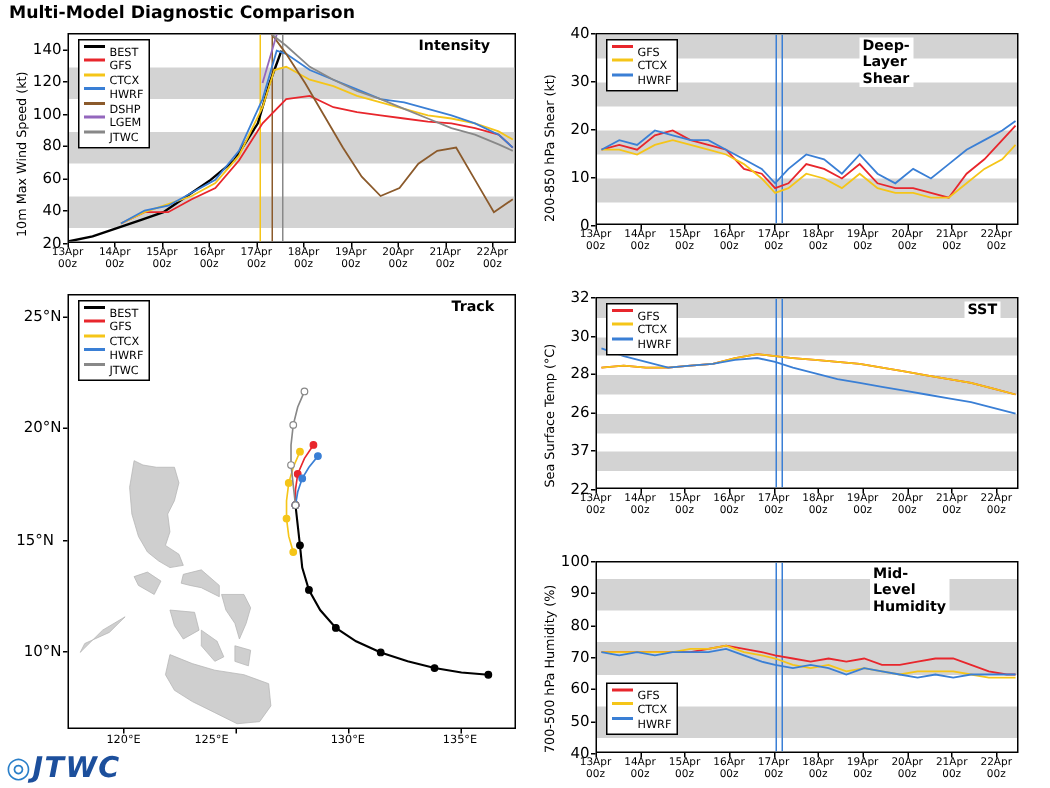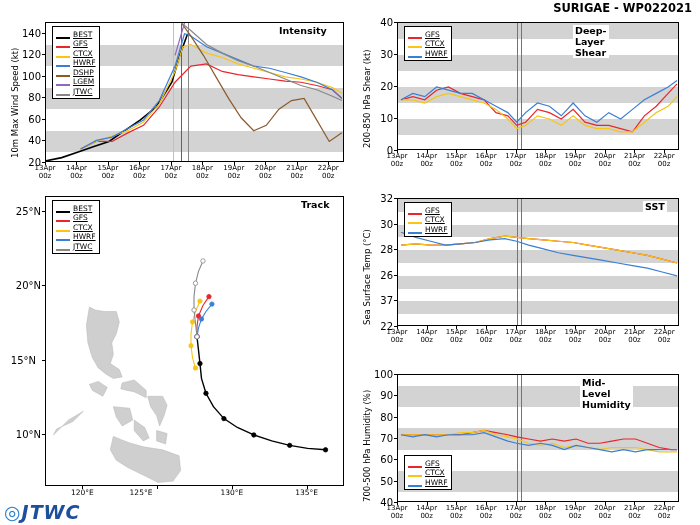--- a/index.html
+++ b/index.html
@@ -68,24 +68,23 @@
   }
   .legend {
     position: absolute;
     background: #ffffff;
     border: 1px solid #000;
     padding: 2px 3px;
     z-index: 7;
   }
   .legend-row {
     display: flex;
-    align-items: flex-end;
+    align-items: flex-start;
     height: 9px;
     margin: 0.5px 0;
-    text-decoration: underline;
   }
   .legend-swatch {
     width: 14px;
     height: 2px;
     margin-right: 3px;
   }
   .legend-text {
     font-size: 7.5px;
     color: #000;
     line-height: 9px;
@@ -138,21 +137,21 @@
     font-family: "DejaVu Sans", sans-serif;
   }
   .logo .swirl {
     color: #2a7fc9;
   }
 </style>
 </head>
 <body>
 
 <div class="title-bar">
-  <div class="title-right">SURIGAE - WP022021</div>
+  <div class="title-left">Multi-Model Diagnostic Comparison</div>
 </div>
 
 <div class="panel">
   <div class="plotbox" id="box-intensity" style="left:45px; top:22px; width:297px; height:138px;">
       <div class="band" style="top: 107.692px; height: 21.5385px;"></div>
       <div class="band" style="top: 64.6154px; height: 21.5385px;"></div>
       <div class="band" style="top: 21.5385px; height: 21.5385px;"></div>
       <div class="vline" style="left: 127.468px; background: rgb(245, 197, 24);"></div>
       <div class="vline" style="left: 135.337px; background: rgb(139, 90, 43);"></div>
       <div class="vline" style="left: 141.632px; background: rgb(136, 136, 136);"></div>

